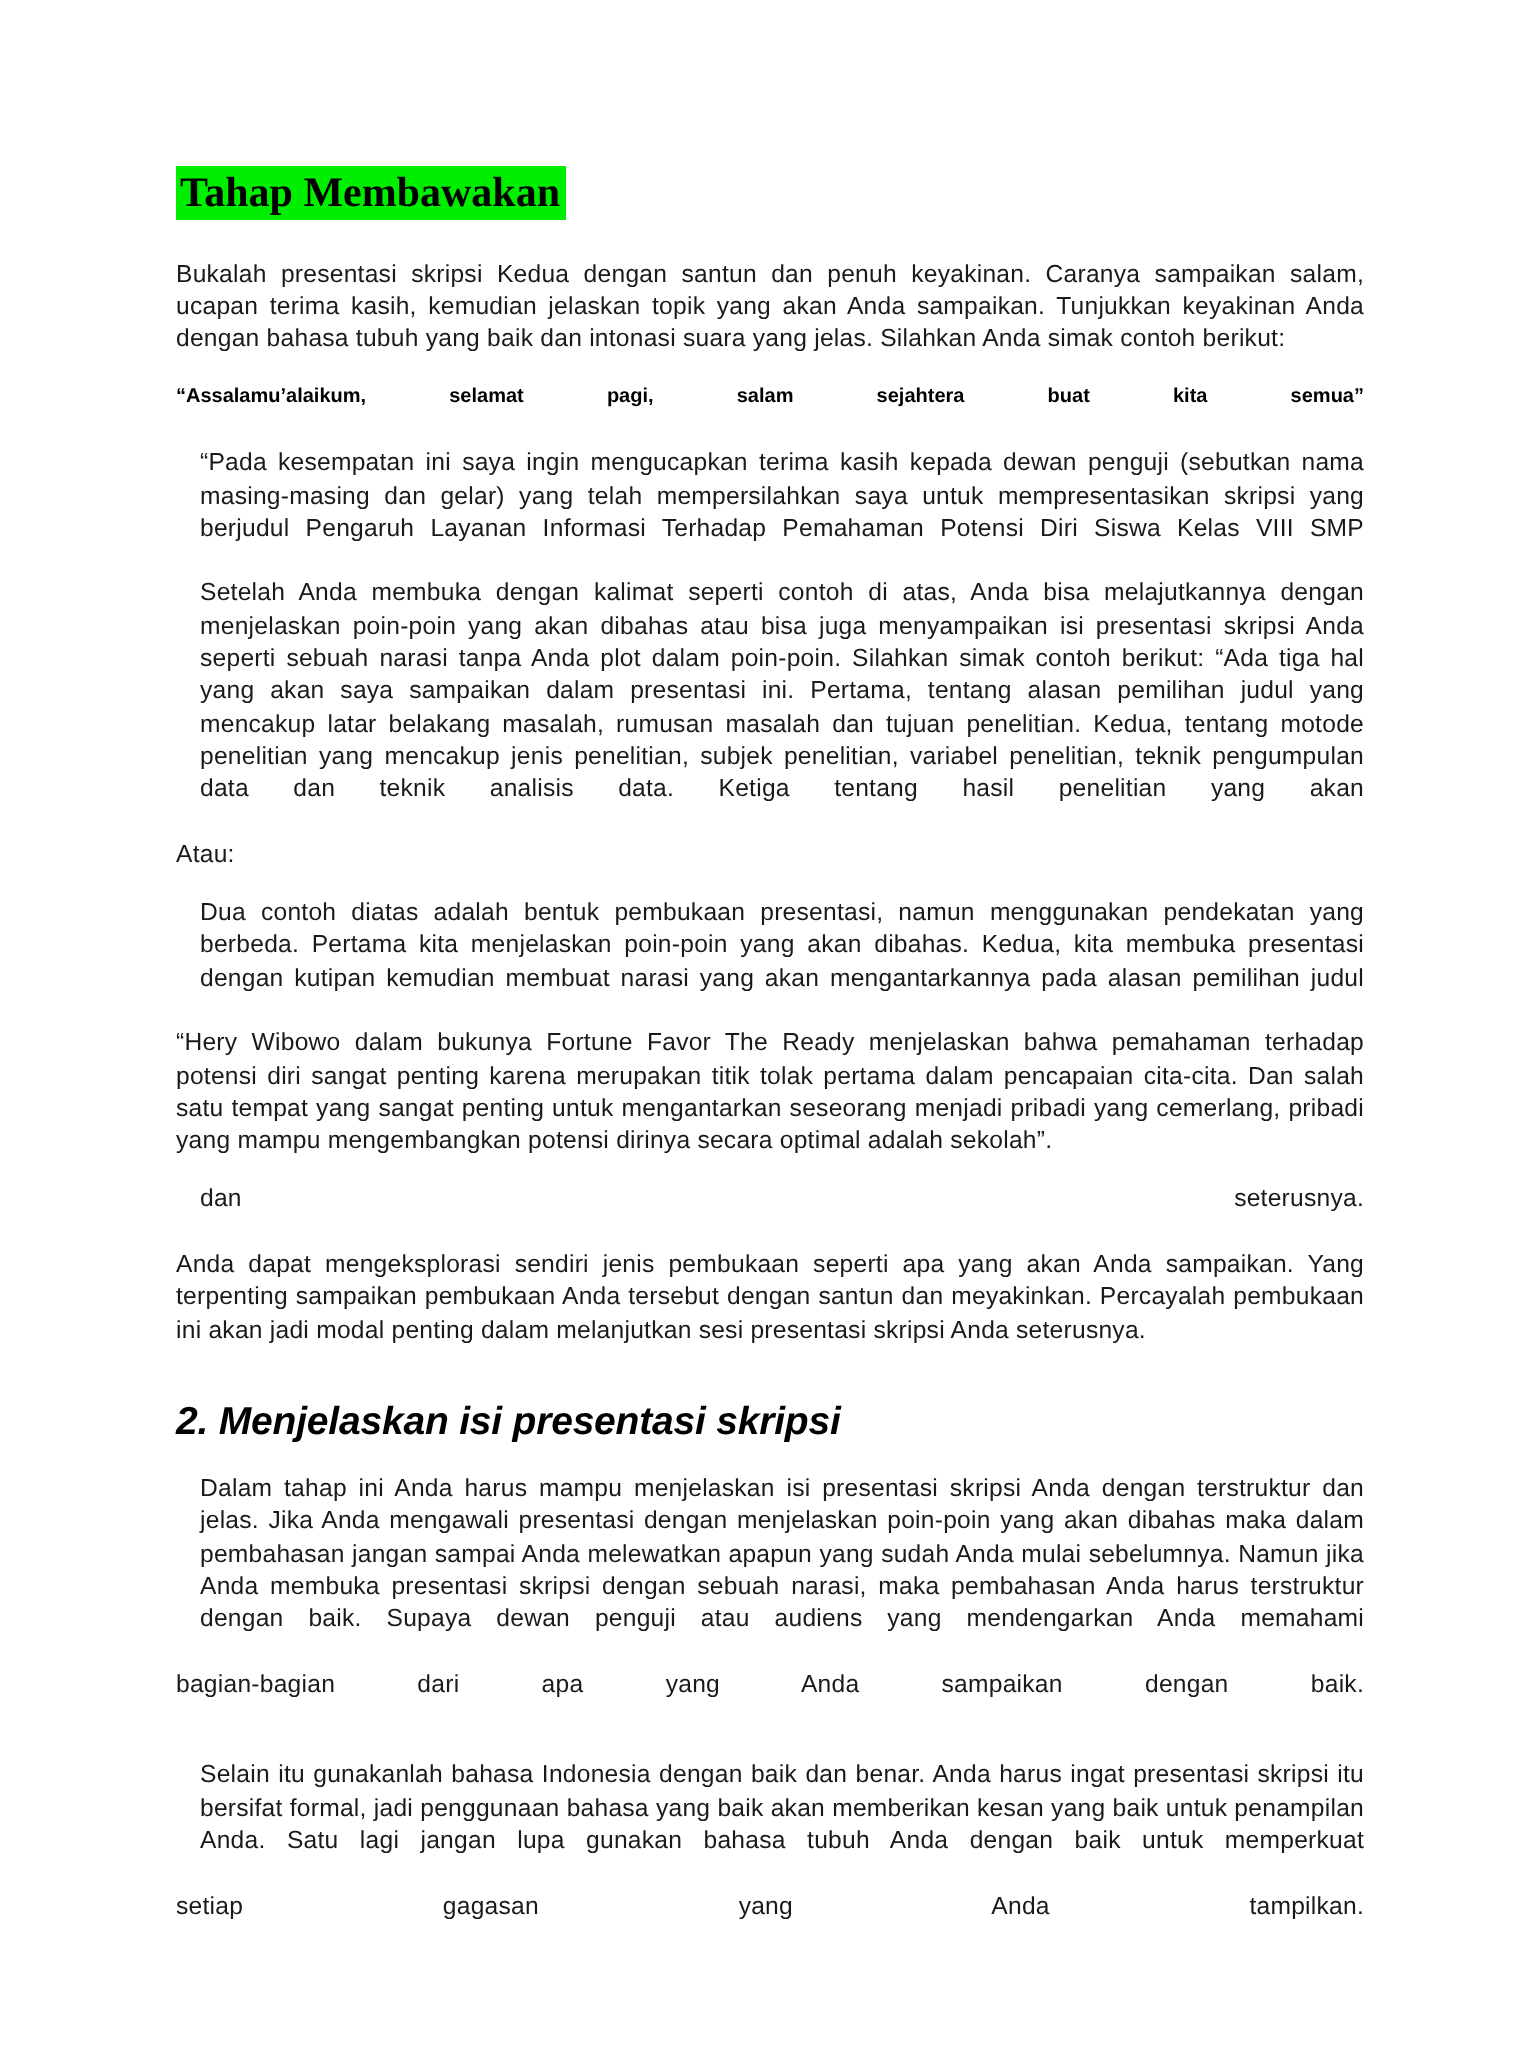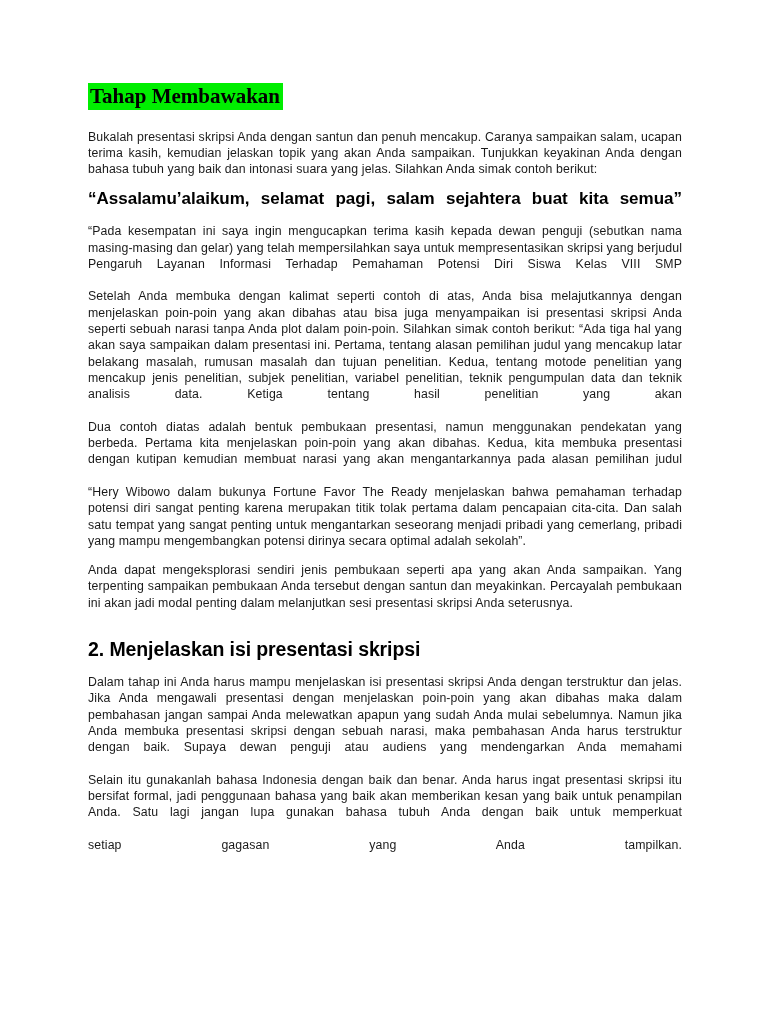--- a/index.html
+++ b/index.html
@@ -37,23 +37,23 @@
   }
   p.body {
     font-size: 12.3px;
     line-height: 16.3px;
     text-align: justify;
     text-justify: inter-word;
     margin: 0 0 13px 0;
     color: #1a1a1a;
     letter-spacing: 0.01em;
   }
-  p.body.tight { margin-bottom: 0; }
+  p.body.tight { margin-bottom: 0; margin-left: 12px; }
   p.quote-bold {
-    font-size: 17px;
+    font-size: 10px;
     line-height: 16.3px;
     font-weight: bold;
     text-align: justify;
     margin: 0;
     color: #000000;
   }
   p.quote-bold::after {
     content: "";
     display: inline-block;
     width: 100%;
@@ -69,45 +69,49 @@
     width: 100%;
     height: 0;
   }
   h2.section {
     font-size: 19.5px;
     line-height: 24px;
     font-weight: bold;
     color: #000000;
     margin: 26px 0 13px 0;
     letter-spacing: -0.1px;
+    font-style: italic;
   }
 </style>
 </head>
 <body>
 
 <div class="page">
 
   <h1 class="doc-title"><span class="hl" style="background-color: rgb(0, 238, 0);">Tahap Membawakan</span></h1>
 
-  <p class="body">Bukalah presentasi skripsi Anda dengan santun dan penuh mencakup. Caranya sampaikan salam, ucapan terima kasih, kemudian jelaskan topik yang akan Anda sampaikan. Tunjukkan keyakinan Anda dengan bahasa tubuh yang baik dan intonasi suara yang jelas. Silahkan Anda simak contoh berikut:</p>
+  <p class="body">Bukalah presentasi skripsi Kedua dengan santun dan penuh keyakinan. Caranya sampaikan salam, ucapan terima kasih, kemudian jelaskan topik yang akan Anda sampaikan. Tunjukkan keyakinan Anda dengan bahasa tubuh yang baik dan intonasi suara yang jelas. Silahkan Anda simak contoh berikut:</p>
 
   <p class="quote-bold">“Assalamu’alaikum, selamat pagi, salam sejahtera buat kita semua”</p>
 
   <p class="body tight force-justify">“Pada kesempatan ini saya ingin mengucapkan terima kasih kepada dewan penguji (sebutkan nama masing-masing dan gelar) yang telah mempersilahkan saya untuk mempresentasikan skripsi yang berjudul Pengaruh Layanan Informasi Terhadap Pemahaman Potensi Diri Siswa Kelas VIII SMP</p>
 
   <p class="body tight force-justify">Setelah Anda membuka dengan kalimat seperti contoh di atas, Anda bisa melajutkannya dengan menjelaskan poin-poin yang akan dibahas atau bisa juga menyampaikan isi presentasi skripsi Anda seperti sebuah narasi tanpa Anda plot dalam poin-poin. Silahkan simak contoh berikut: “Ada tiga hal yang akan saya sampaikan dalam presentasi ini. Pertama, tentang alasan pemilihan judul yang mencakup latar belakang masalah, rumusan masalah dan tujuan penelitian. Kedua, tentang motode penelitian yang mencakup jenis penelitian, subjek penelitian, variabel penelitian, teknik pengumpulan data dan teknik analisis data. Ketiga tentang hasil penelitian yang akan</p>
+  <p class="body">Atau:</p>
 
   <p class="body tight force-justify">Dua contoh diatas adalah bentuk pembukaan presentasi, namun menggunakan pendekatan yang berbeda. Pertama kita menjelaskan poin-poin yang akan dibahas. Kedua, kita membuka presentasi dengan kutipan kemudian membuat narasi yang akan mengantarkannya pada alasan pemilihan judul</p>
 
   <p class="body">“Hery Wibowo dalam bukunya Fortune Favor The Ready menjelaskan bahwa pemahaman terhadap potensi diri sangat penting karena merupakan titik tolak pertama dalam pencapaian cita-cita. Dan salah satu tempat yang sangat penting untuk mengantarkan seseorang menjadi pribadi yang cemerlang, pribadi yang mampu mengembangkan potensi dirinya secara optimal adalah sekolah”.</p>
+  <p class="body tight force-justify">dan seterusnya.</p>
   <p class="body">Anda dapat mengeksplorasi sendiri jenis pembukaan seperti apa yang akan Anda sampaikan. Yang terpenting sampaikan pembukaan Anda tersebut dengan santun dan meyakinkan. Percayalah pembukaan ini akan jadi modal penting dalam melanjutkan sesi presentasi skripsi Anda seterusnya.</p>
 
   <h2 class="section">2. Menjelaskan isi presentasi skripsi</h2>
 
   <p class="body tight force-justify">Dalam tahap ini Anda harus mampu menjelaskan isi presentasi skripsi Anda dengan terstruktur dan jelas. Jika Anda mengawali presentasi dengan menjelaskan poin-poin yang akan dibahas maka dalam pembahasan jangan sampai Anda melewatkan apapun yang sudah Anda mulai sebelumnya. Namun jika Anda membuka presentasi skripsi dengan sebuah narasi, maka pembahasan Anda harus terstruktur dengan baik. Supaya dewan penguji atau audiens yang mendengarkan Anda memahami</p>
+  <p class="body force-justify">bagian-bagian dari apa yang Anda sampaikan dengan baik.</p>
 
   <p class="body tight force-justify">Selain itu gunakanlah bahasa Indonesia dengan baik dan benar. Anda harus ingat presentasi skripsi itu bersifat formal, jadi penggunaan bahasa yang baik akan memberikan kesan yang baik untuk penampilan Anda. Satu lagi jangan lupa gunakan bahasa tubuh Anda dengan baik untuk memperkuat</p>
   <p class="body force-justify">setiap gagasan yang Anda tampilkan.</p>
 
   
 
   
 
 </div>
 

